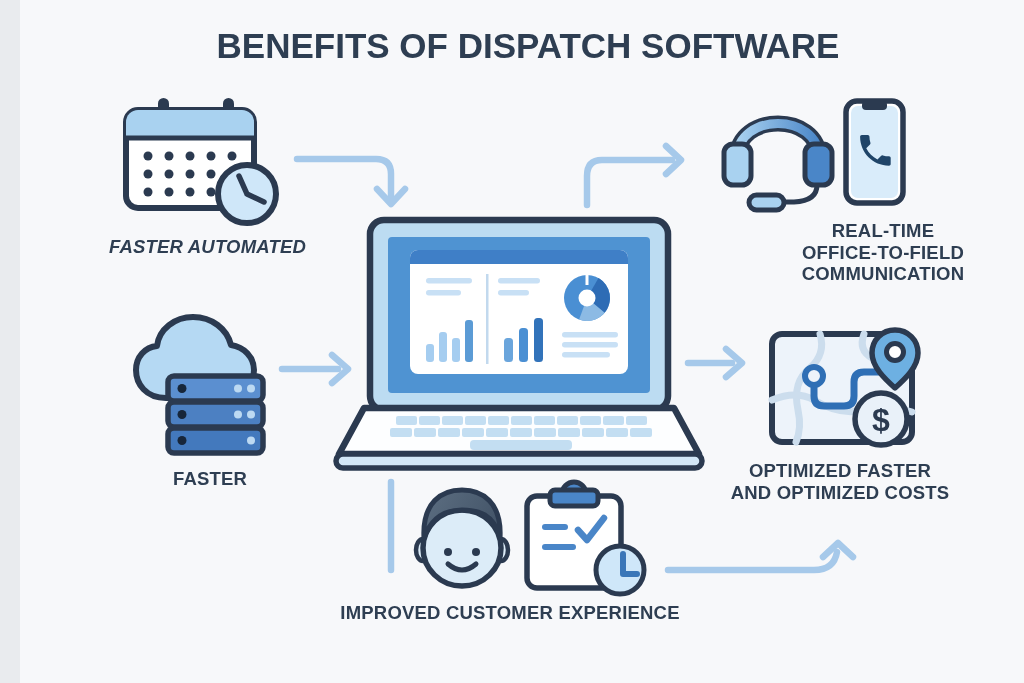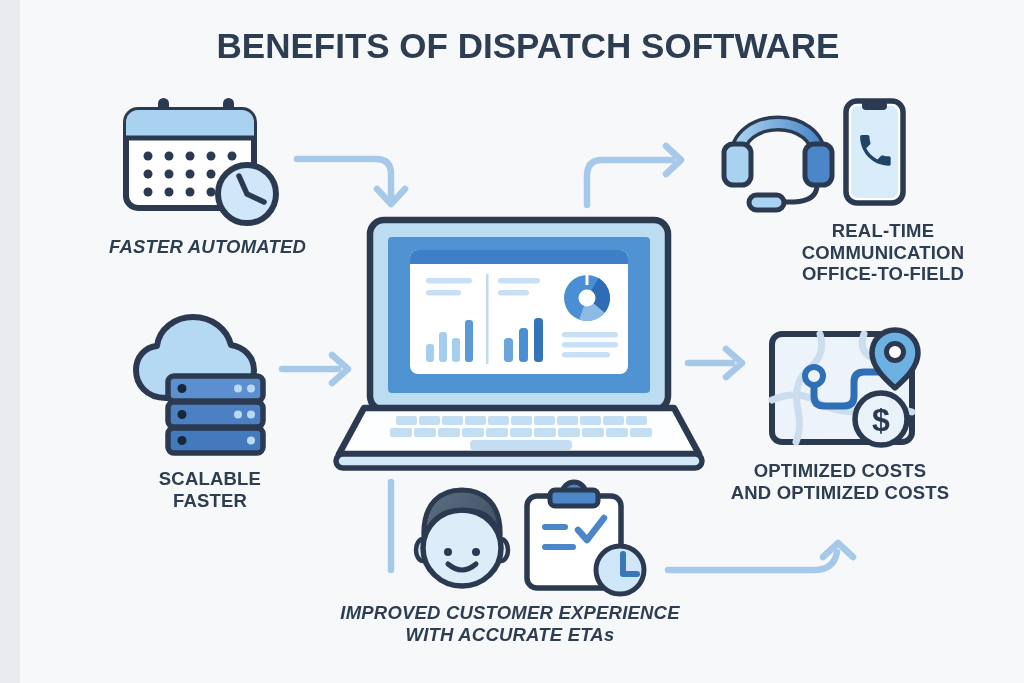--- a/index.html
+++ b/index.html
@@ -93,21 +93,20 @@
       <g fill="#bcd9f2">
         <circle cx="106" cy="76.5" r="4"></circle>
           <circle cx="119" cy="76.5" r="4"></circle>
         <circle cx="106" cy="102.5" r="4"></circle>
           <circle cx="119" cy="102.5" r="4"></circle>
         <circle cx="119" cy="128.5" r="4"></circle>
       </g>
     </svg>
   </div>
   <div class="label" style="left:85px;top:468px;width:210px;">
-    <div>SCALABLE</div>
     <div>FASTER</div>
   </div>
 
   <div class="icon" style="left:314px;top:216px;">
     <svg width="372" height="256" viewBox="0 0 372 256">
       <rect x="36" y="4" width="298" height="190" rx="14" fill="#bcdcf2" stroke="#2b3a50" stroke-width="6.5"></rect>
       <rect x="54" y="21" width="262" height="156" rx="4" fill="#4f93d2"></rect>
       <rect x="76" y="34" width="218" height="124" rx="8" fill="#ffffff"></rect>
       <path d="M 76 48 v -6 a 8 8 0 0 1 8 -8 h 202 a 8 8 0 0 1 8 8 v 6 z" fill="#3f7fc7"></path>
       <g fill="#c8e0f5">
@@ -185,22 +184,22 @@
       <rect x="124" y="5" width="57" height="102" rx="11" fill="#ffffff" stroke="#2b3a50" stroke-width="5.5"></rect>
       <rect x="129" y="10" width="47" height="92" rx="7" fill="#d9ecfa"></rect>
       <rect x="140" y="5" width="25" height="9" rx="4" fill="#2b3a50"></rect>
       <g transform="translate(133,34) scale(1.7)">
         <path d="M6.62 10.79c1.44 2.83 3.76 5.14 6.59 6.59l2.2-2.2c.27-.27.67-.36 1.02-.24 1.12.37 2.33.57 3.57.57.55 0 1 .45 1 1V20c0 .55-.45 1-1 1-9.39 0-17-7.61-17-17 0-.55.45-1 1-1h3.5c.55 0 1 .45 1 1 0 1.25.2 2.45.57 3.57.11.35.03.74-.25 1.02l-2.2 2.2z" fill="#1f4468"></path>
       </g>
     </svg>
   </div>
   <div class="label" style="left:768px;top:220px;width:190px;">
     <div>REAL-TIME</div>
+    <div>OFFICE-TO-FIELD</div>
     <div>COMMUNICATION</div>
-    <div>OFFICE-TO-FIELD</div>
   </div>
 
   <div class="icon" style="left:748px;top:326px;">
     <svg width="155" height="128" viewBox="0 0 155 128">
       <rect x="4" y="8" width="140" height="108" rx="10" fill="#edf3fa" stroke="#2b3a50" stroke-width="6"></rect>
       <g stroke="#ccdded" stroke-width="7" fill="none" stroke-linecap="round">
         <path d="M 52 8 Q 58 28 42 42 Q 24 56 30 84 Q 34 102 28 116"></path>
         <path d="M 4 74 Q 28 64 46 74 Q 72 90 96 84 Q 120 78 144 86"></path>
         <path d="M 96 8 Q 90 24 104 32 Q 122 40 144 34"></path>
       </g>
@@ -210,21 +209,21 @@
         <path d="M 127 4 C 114 4 104 14 104 27 C 104 41 117 53 127 62 C 137 53 150 41 150 27 C 150 14 140 4 127 4 Z" fill="#6db0e2" stroke="#2b3a50" stroke-width="5.5" stroke-linejoin="round"></path>
         <circle cx="127" cy="26" r="8.5" fill="#ffffff" stroke="#2b3a50" stroke-width="5"></circle>
       </g>
       <g>
         <circle cx="113" cy="93" r="26" fill="#e9f1f9" stroke="#2b3a50" stroke-width="5.5"></circle>
         <text x="113" y="94" text-anchor="middle" dominant-baseline="central" font-family="Liberation Sans, sans-serif" font-size="32" font-weight="bold" fill="#2b3a50">$</text>
       </g>
     </svg>
   </div>
   <div class="label" style="left:690px;top:460px;width:260px;">
-    <div>OPTIMIZED COSTS</div>
+    <div>OPTIMIZED FASTER</div>
     <div>AND OPTIMIZED COSTS</div>
   </div>
 
   <div class="icon" style="left:396px;top:486px;">
     <svg width="92" height="110" viewBox="0 0 92 110">
       <defs>
         <linearGradient id="hairGrad" x1="0" y1="0" x2="1" y2="0.4">
           <stop offset="0" stop-color="#5d6f82"></stop>
             <stop offset="1" stop-color="#45566a"></stop>
         </linearGradient>
@@ -246,18 +245,17 @@
       <rect x="26" y="6" width="48" height="16" rx="5" fill="#4a86c8" stroke="#2b3a50" stroke-width="5"></rect>
       <rect x="18" y="40" width="26" height="6" rx="3" fill="#4a86c8"></rect>
       <rect x="18" y="60" width="34" height="6" rx="3" fill="#4a86c8"></rect>
       <path d="M 54 46 L 63 56 L 80 34" stroke="#4a86c8" stroke-width="6.5" stroke-linecap="round" stroke-linejoin="round" fill="none"></path>
       <g>
         <circle cx="96" cy="86" r="24" fill="#cfe7f9" stroke="#2b3a50" stroke-width="5"></circle>
         <path d="M 99 70 V 90 H 113" stroke="#3a76b8" stroke-width="6" stroke-linecap="round" stroke-linejoin="round" fill="none"></path>
       </g>
     </svg>
   </div>
-  <div class="label" style="left:310px;top:602px;width:360px;font-style:italic;">
+  <div class="label" style="left:310px;top:602px;width:360px;">
     <div>IMPROVED CUSTOMER EXPERIENCE</div>
-    <div>WITH ACCURATE ETAs</div>
   </div>
 
 </div>
 
 </body></html>

